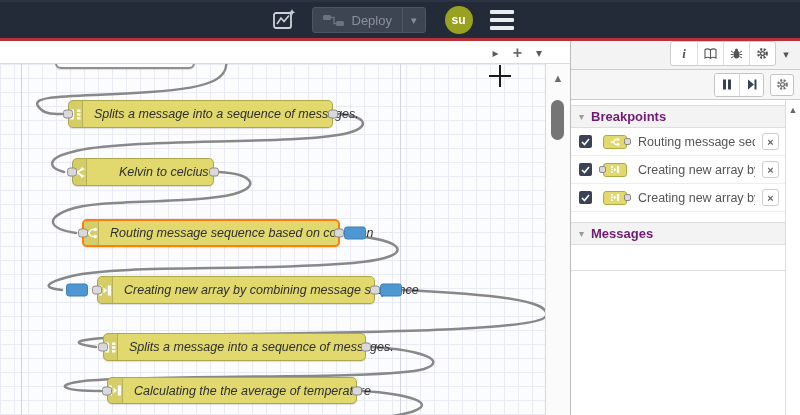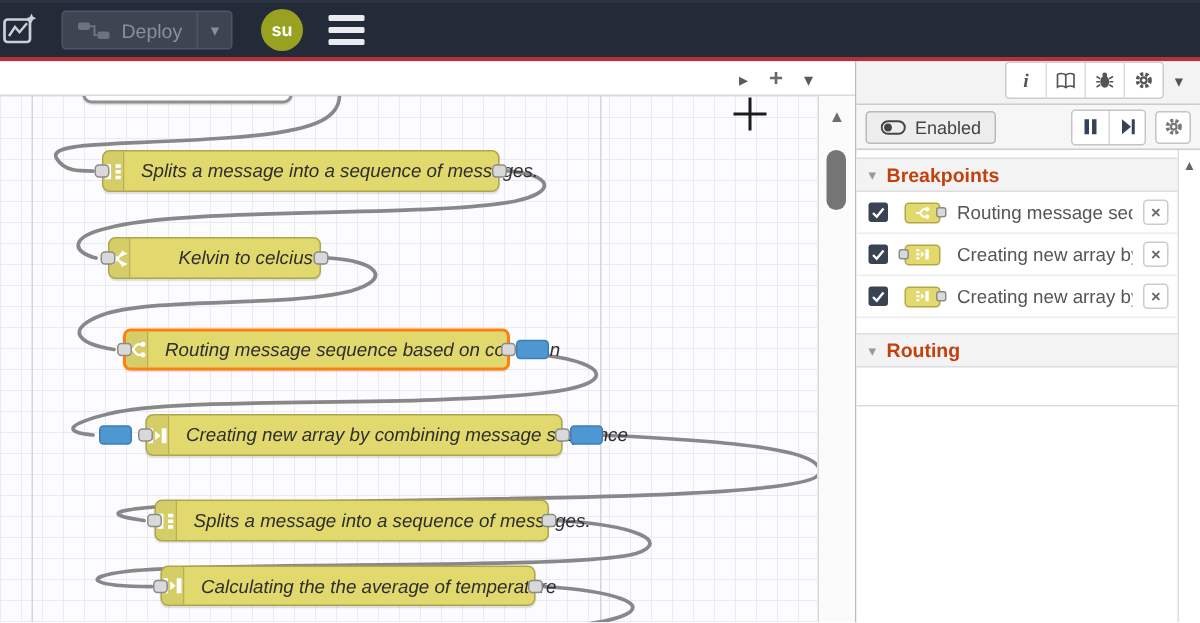--- a/index.html
+++ b/index.html
@@ -1,21 +1,21 @@
 <!DOCTYPE html>
 <html><head>
 <meta charset="utf-8">
 <style>
   * { margin:0; padding:0; box-sizing:border-box; }
   html,body { width:800px; height:415px; overflow:hidden; background:#fff;
     font-family:"Liberation Sans", sans-serif; }
   .app { width:800px; height:415px; position:relative; display:flex; flex-direction:column; }
 
   
-  .header { height:38px; background:#242b38; display:flex; align-items:center; justify-content:flex-start;
+  .header { height:38px; background:#242b38; display:flex; align-items:center; justify-content:center;
     padding-right:14px; gap:15px; border-top:2px solid #2c3342; }
   .hbtn { display:flex; align-items:center; justify-content:center; cursor:pointer; }
   .deploy { height:26px; background:#3d4553; border:1px solid #4d5565; border-radius:3px;
     display:flex; align-items:center; padding:0 0 0 10px; margin-right:4px; }
   .deploy-label { color:#8a909b; font-size:13px; padding:0 10px 0 7px; }
   .deploy-sep { width:1px; height:24px; background:#4d5565; }
   .deploy-caret { color:#8a909b; font-size:11px; padding:0 8px; }
   .avatar { width:28px; height:28px; border-radius:50%; background:#99a120; color:#fff;
     font-size:12px; font-weight:bold; display:flex; align-items:center; justify-content:center; }
   .burger { display:flex; flex-direction:column; gap:4px; padding:2px; }
@@ -91,21 +91,21 @@
   .pair .ib2 { width:24px; height:22px; background:#fff; display:flex; align-items:center; justify-content:center; }
   .pair .ib2 + .ib2 { border-left:1px solid #d8d8d8; }
   .sq-btn { width:24px; height:22px; background:#fff; border:1px solid #c4c4c4; border-radius:3px;
     display:flex; align-items:center; justify-content:center; color:#555; }
 
   .sb-body { flex:1; position:relative; background:#fff; }
   .sb-content { position:absolute; left:0; top:0; right:15px; bottom:0; }
   .sect-head { height:23px; margin-top:5px; background:#f3f3f3; border-top:1px solid #ddd;
     border-bottom:1px solid #ddd; display:flex; align-items:center; gap:7px; padding:0 8px; }
   .sect-head .chev { color:#999; font-size:10px; }
-  .sect-head .ttl { font-size:13px; font-weight:bold; color:#c2410c; }
+  .sect-head .ttl { font-size:13px; font-weight:bold; color:#701a75; }
   .sect-head .spacer { flex:1; }
   .bp-row { height:28px; display:flex; align-items:center; gap:7px; padding:0 6px 0 8px;
     border-bottom:1px solid #eee; }
   .cb { width:13px; height:13px; background:#3a4354; border-radius:2px; display:flex;
     align-items:center; justify-content:center; flex:none; }
   .mini { position:relative; width:24px; height:14px; background:#e2d96e; border:1px solid #b0a946;
     border-radius:3px; flex:none; margin:0 4px; display:flex; align-items:center; justify-content:center; }
   .mini .stub { position:absolute; width:7px; height:7px; background:#d9d9d9; border:1px solid #8c8c8c;
     border-radius:2px; top:2.5px; }
   .mini .stub.r { right:-5px; } .mini .stub.l { left:-5px; }
@@ -304,27 +304,20 @@
                 <circle cx="6.5" cy="6.5" r="4.2" fill="none" stroke="#555" stroke-width="2.4" stroke-dasharray="2 1.4"></circle>
                 <circle cx="6.5" cy="6.5" r="2.6" fill="#555"></circle>
                 <circle cx="6.5" cy="6.5" r="1.2" fill="#fff"></circle>
               </svg>
           </div>
         </div>
         <div class="sb-caret">▾</div>
       </div>
 
       <div class="sb-toolbar">
-        <div class="btn-enabled">
-          <svg width="17" height="10" viewBox="0 0 17 10">
-            <rect x="0.8" y="0.8" width="15.4" height="8.4" rx="4.2" fill="none" stroke="#444" stroke-width="1.3"></rect>
-            <circle cx="5" cy="5" r="2.6" fill="#444"></circle>
-          </svg>
-          <span>Enabled</span>
-        </div>
         <div class="spacer"></div>
         <div class="pair">
           <div class="ib2">
             <svg width="10" height="11" viewBox="0 0 10 11">
                 <rect x="1" y="0.5" width="3" height="10" fill="#36425a"></rect>
                 <rect x="6" y="0.5" width="3" height="10" fill="#36425a"></rect>
               </svg>
           </div>
           <div class="ib2">
             <svg width="10" height="11" viewBox="0 0 10 11">
@@ -403,21 +396,21 @@
                   <rect x="9.8" y="1.5" width="3.2" height="10" fill="#fff"></rect>
                 </svg>
               <span class="stub r"></span>
             </span>
             <span class="bp-label">Creating new array by combini</span>
             <span class="xbtn">×</span>
           </div>
 
           <div class="sect-head" style="margin-top:10px;">
             <span class="chev">▾</span>
-            <span class="ttl">Routing</span>
+            <span class="ttl">Messages</span>
             <span class="spacer"></span>
           </div>
 
           <div class="msg-divider"></div>
         </div>
 
         <div class="sb-scroll">
           <div class="up">▲</div>
         </div>
       </div>

